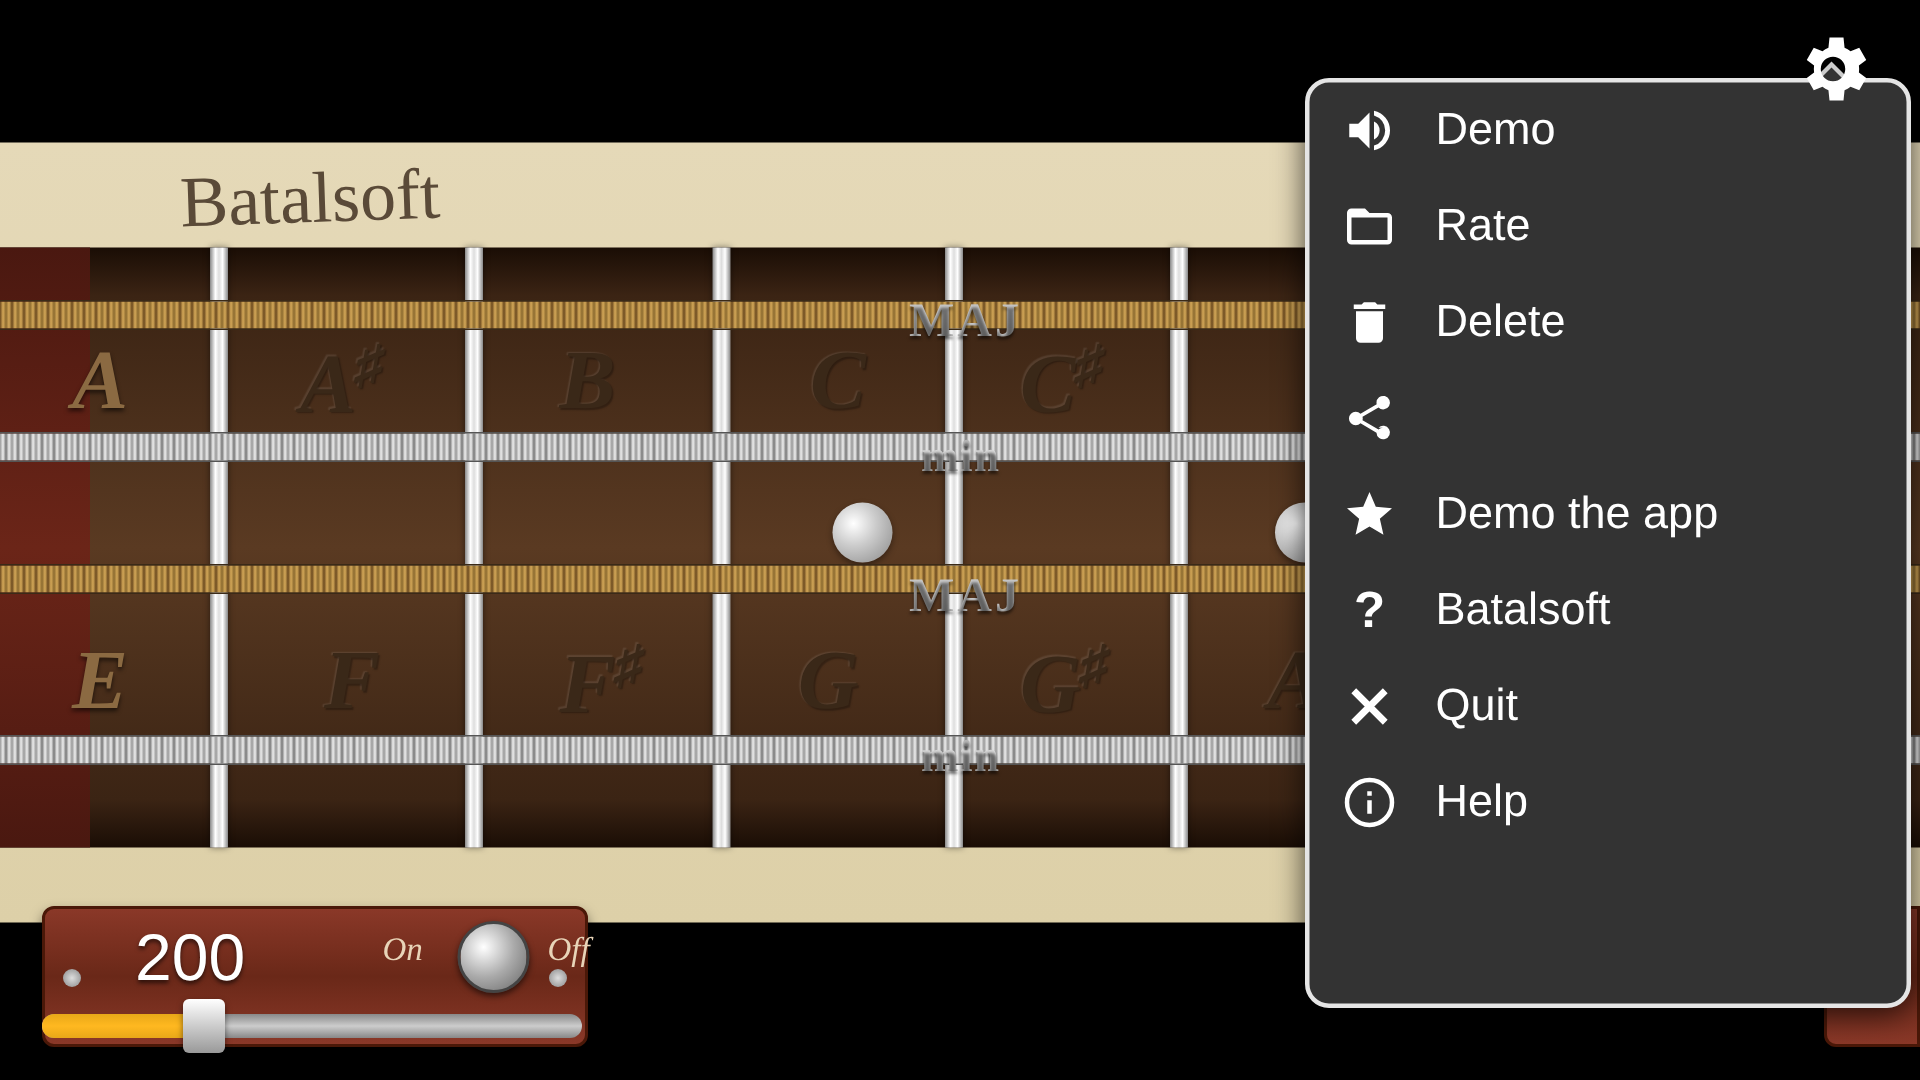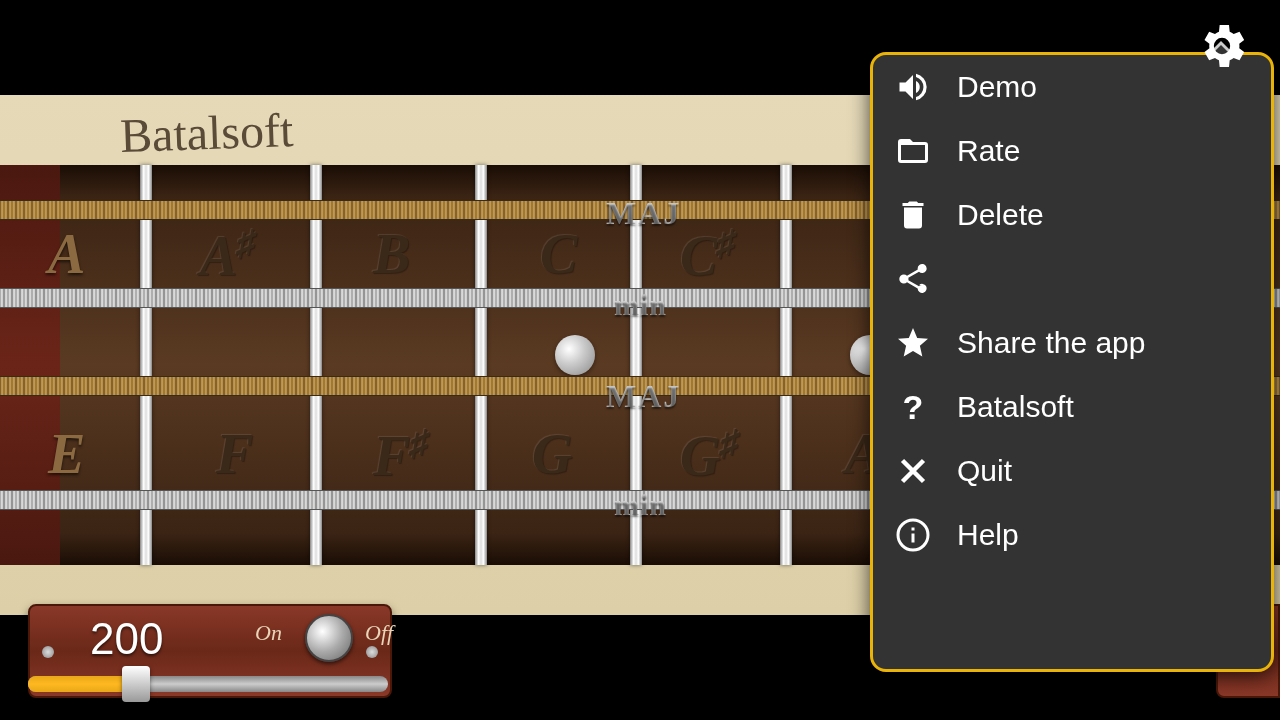--- a/index.html
+++ b/index.html
@@ -33,21 +33,21 @@
 .tO{position:absolute;top:14px;font-size:22px;color:#e8d4b8;font-family:Georgia,serif;font-style:italic}
 .tOn{left:225px}.tOff{left:335px}
 .tgl{position:absolute;left:275px;top:8px;width:44px;height:44px;border-radius:50%;background:radial-gradient(circle at 35% 35%,#fff,#aaa 50%,#666);box-shadow:0 2px 4px rgba(0,0,0,.6);border:2px solid #444}
 .scr{position:absolute;top:40px;width:12px;height:12px;border-radius:50%;background:radial-gradient(circle,#ddd,#888)}.scL{left:12px}.scR{right:12px}
 .sld{position:absolute;left:28px;bottom:28px;width:360px;height:16px;background:linear-gradient(180deg,#888,#ccc 50%,#888);border-radius:8px}
 .sldF{position:absolute;left:0;top:0;height:16px;width:102px;background:linear-gradient(180deg,#e8a818,#ffb820 50%,#e8a818);border-radius:8px 0 0 8px}
 .sldH{position:absolute;left:94px;top:-10px;width:28px;height:36px;background:linear-gradient(180deg,#fff,#ccc 50%,#999);border-radius:4px;box-shadow:0 2px 4px rgba(0,0,0,.5)}
 .prb{position:absolute;right:0;bottom:22px;width:60px;height:90px;background:linear-gradient(180deg,#8a3828,#6a2818 50%,#8a3828);border:2px solid #4a1808;border-radius:8px 0 0 8px}
 .gear{position:absolute;right:30px;top:18px;width:56px;height:56px;z-index:10}
 .gear svg{width:56px;height:56px}
-.menu{position:absolute;right:6px;top:52px;width:398px;height:614px;background:#333;border:3px solid #eab308;border-radius:16px;box-shadow:0 4px 20px rgba(0,0,0,.7);z-index:9}
+.menu{position:absolute;right:6px;top:52px;width:398px;height:614px;background:#333;border:3px solid #e5e5e5;border-radius:16px;box-shadow:0 4px 20px rgba(0,0,0,.7);z-index:9}
 .menu::before{content:"";position:absolute;top:-14px;right:36px;width:0;height:0;border-left:14px solid transparent;border-right:14px solid transparent;border-bottom:14px solid #ccc}
 .menu::after{content:"";position:absolute;top:-10px;right:38px;width:0;height:0;border-left:12px solid transparent;border-right:12px solid transparent;border-bottom:12px solid #333}
 .mi{display:flex;align-items:center;height:64px;padding:0 20px;color:#fff;font-size:30px;cursor:pointer}
 .mi .ic{width:40px;height:40px;margin-right:24px;display:flex;align-items:center;justify-content:center}
 .mi svg{width:36px;height:36px;fill:#fff}
 .mi .ic-txt{color:#fff;font-size:34px;font-weight:700}
 </style>
 </head>
 <body>
 
@@ -141,21 +141,21 @@
             <path d="M18 16.1a3 3 0 00-2 .8l-7.1-4.1a3 3 0 000-1.6L16 7.1a3 3 0 10-.9-2.1 3 3 0 00.1.7L8 9.9a3 3 0 100 4.2l7.1 4.2a3 3 0 10.9-2.2z"></path>
           </svg>
         </span>
       </div>
     <div class="mi">
         <span class="ic">
           <svg viewBox="0 0 24 24">
             <path d="M12 17.3L18.2 21l-1.6-7.1L22 9.2l-7.2-.6L12 2 9.2 8.6 2 9.2l5.4 4.7L5.8 21z"></path>
           </svg>
         </span>
-        <span>Share the app</span>
+        <span>Demo the app</span>
       </div>
     <div class="mi">
         <span class="ic">
           <span class="ic-txt">?</span>
         </span>
         <span>Batalsoft</span>
       </div>
     <div class="mi">
         <span class="ic">
           <svg viewBox="0 0 24 24">

